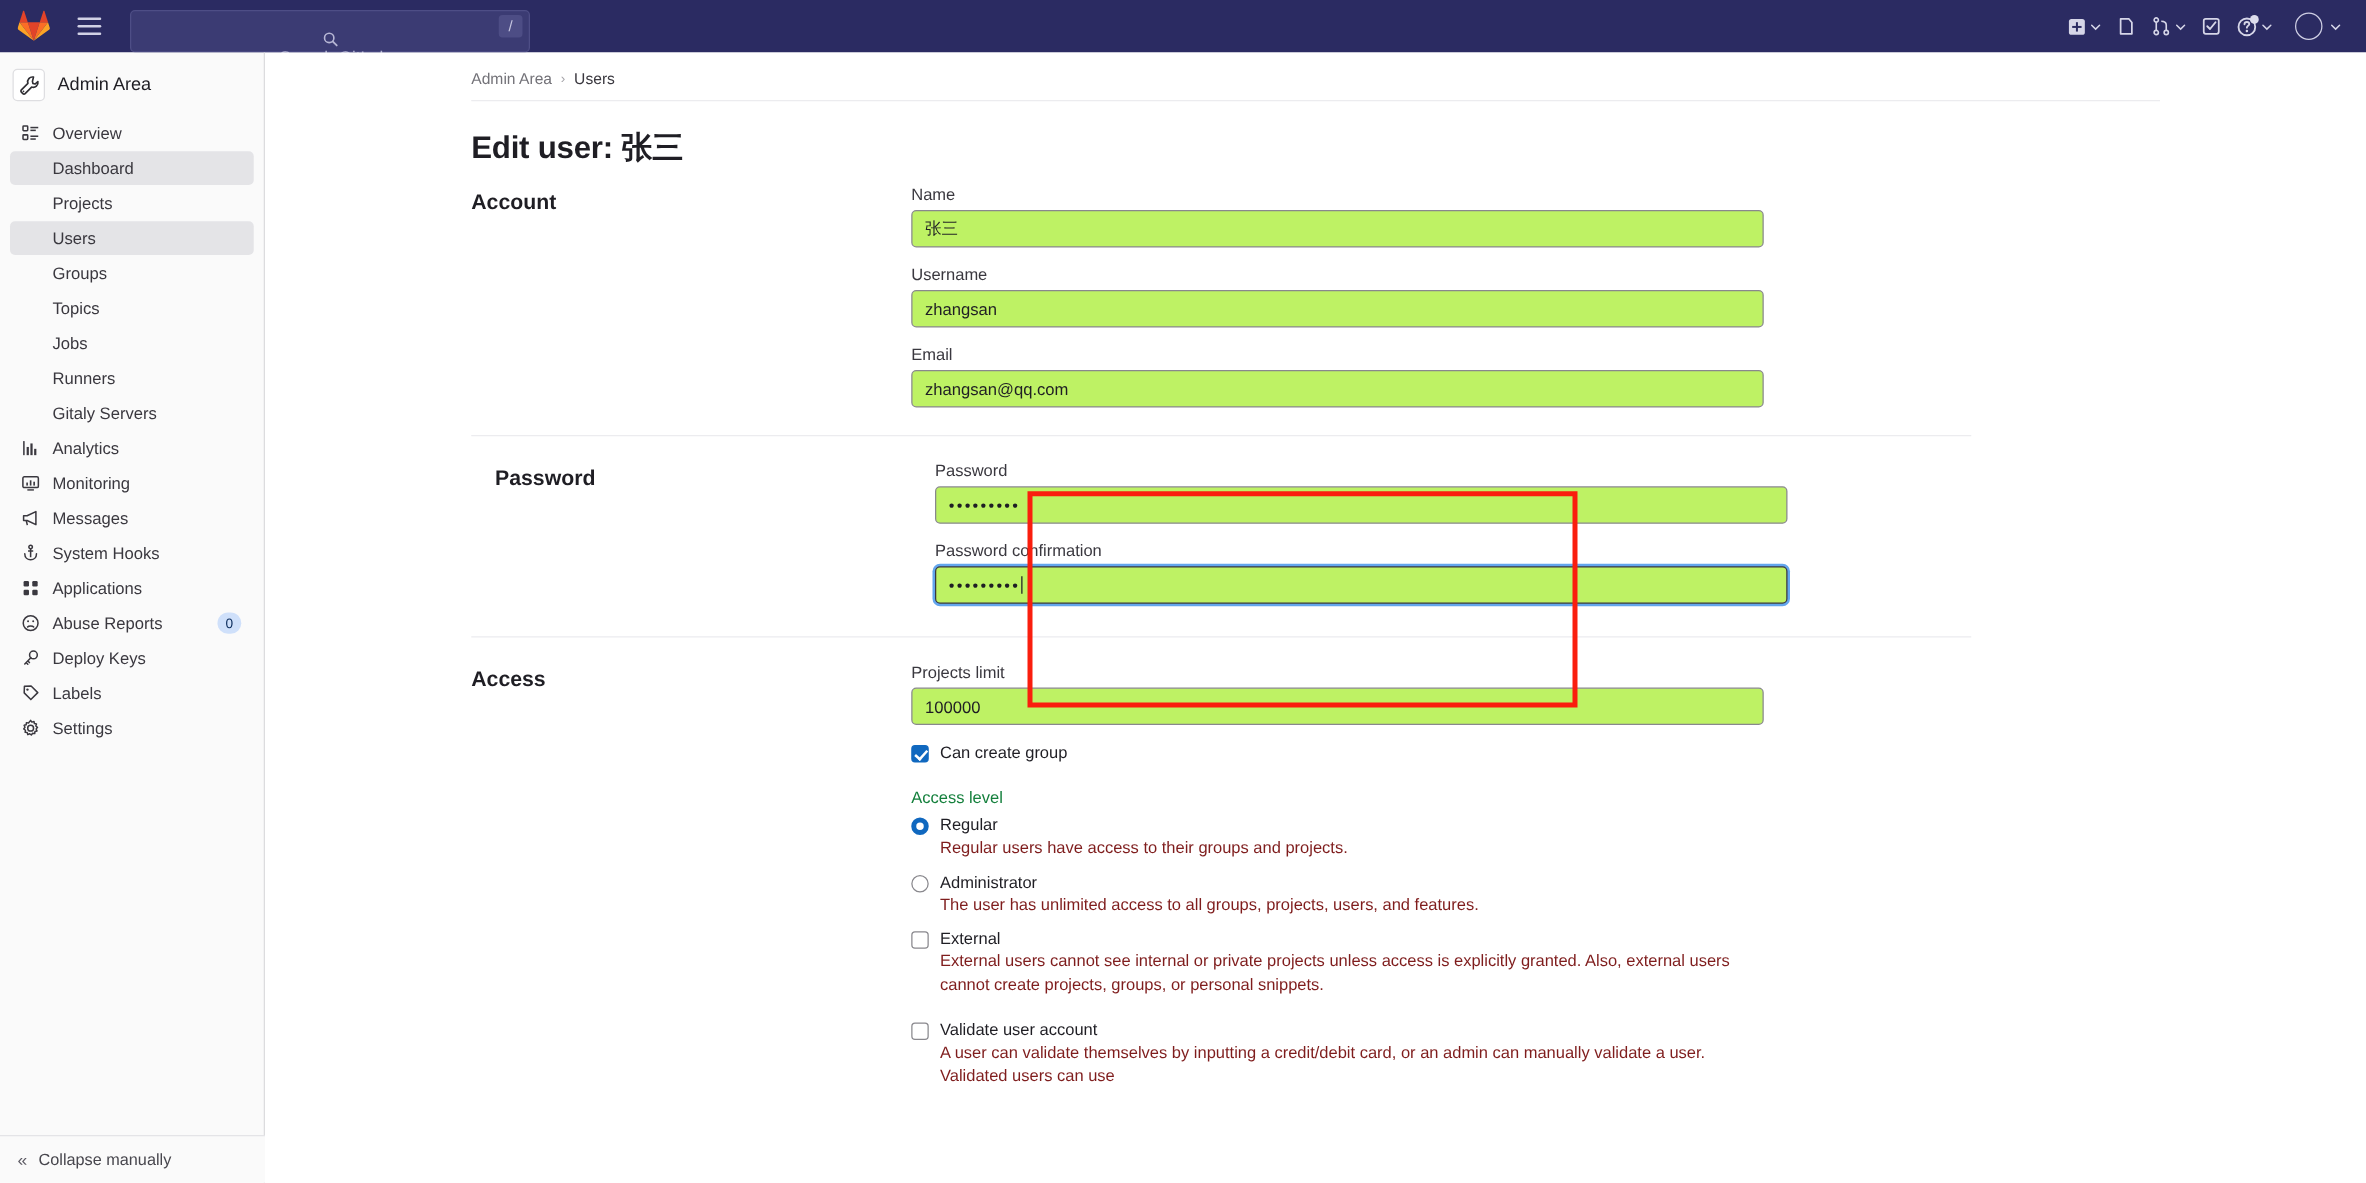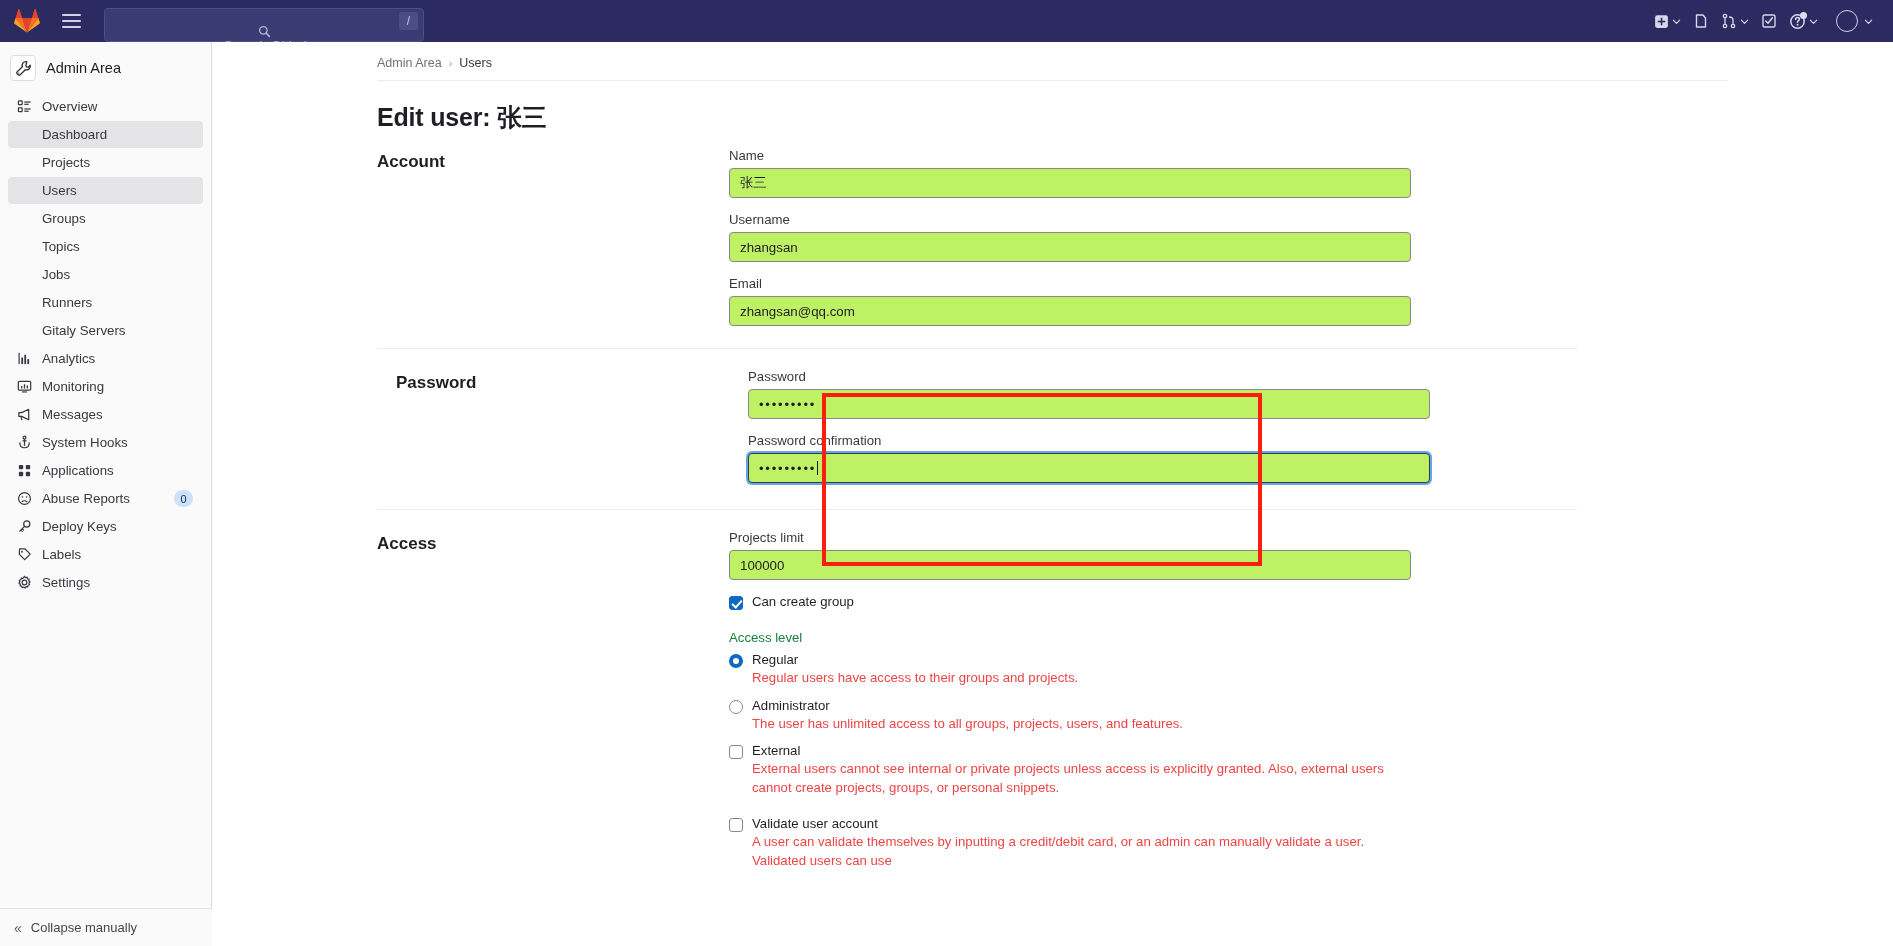--- a/index.html
+++ b/index.html
@@ -165,21 +165,21 @@
     width: 4px; height: 8px; border: solid #fff; border-width: 0 2px 2px 0;
     transform: rotate(42deg);
   }
   .radio {
     width: 14px; height: 14px; border-radius: 50%; border: 1px solid #89888d;
     background: #fff; flex: none; margin-top: 2px; cursor: pointer;
   }
   .radio.checked { border: 4px solid #1068bf; background: #fff; }
   .check-label { margin-left: 9px; font-size: 13.2px; color: #1f1e24; }
   .check-desc {
-    margin-left: 23px; font-size: 13.2px; color: #ef4444; line-height: 1.42;
+    margin-left: 23px; font-size: 13.2px; color: #7f1d1d; line-height: 1.42;
     max-width: 640px; margin-top: 1px;
   }
   .group-label { font-size: 13.2px; color: #15803d; margin-bottom: 7px; }
   .radio-block { margin-bottom: 10px; }
   .check-block { margin-bottom: 14px; }
 
   
   #annot {
     position: absolute; left: 822px; top: 393px; width: 440px; height: 173px;
     border: 4px solid #fa1e0e; pointer-events: none; z-index: 40;

